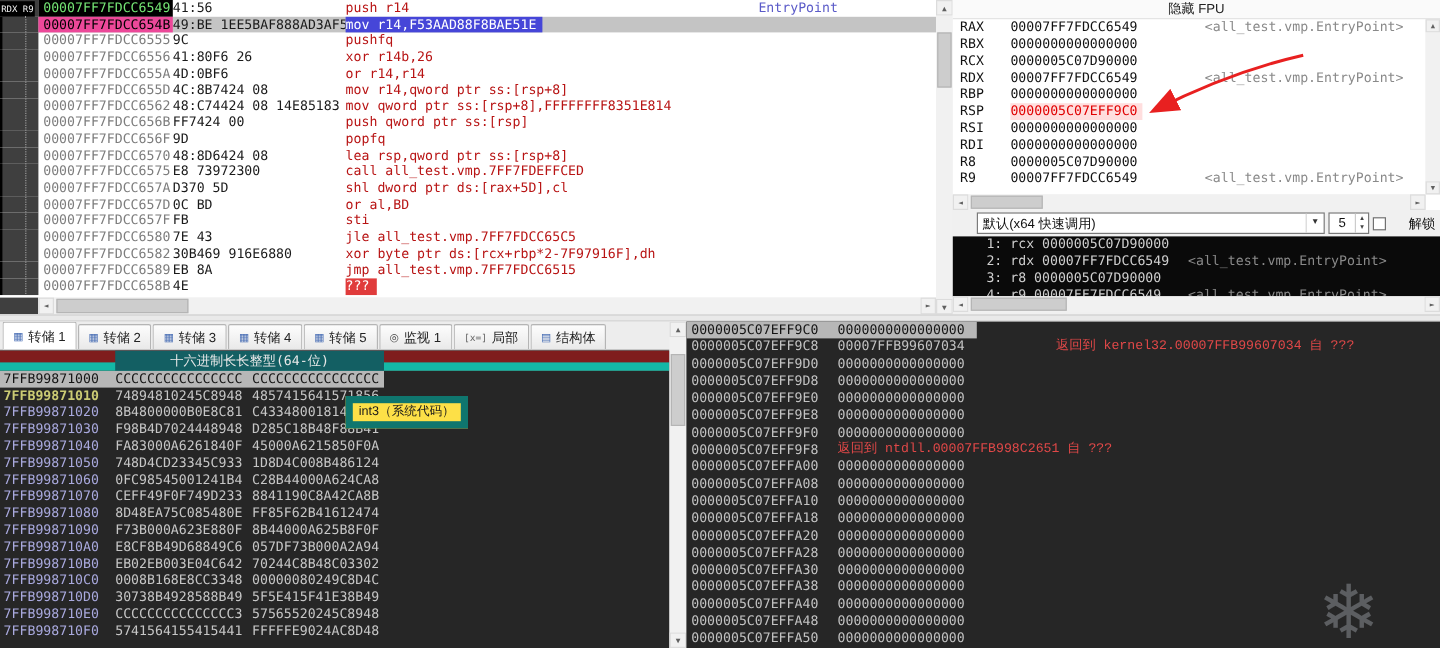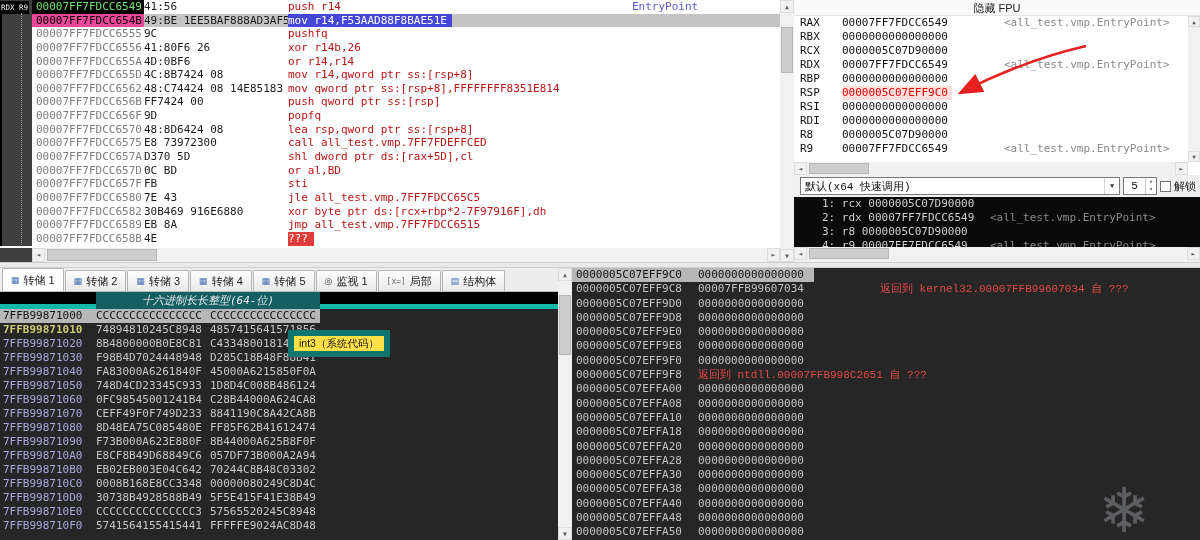--- a/index.html
+++ b/index.html
@@ -47,30 +47,30 @@
   .rrow { display:flex; height:14px; line-height:14px; font-size:11px; white-space:pre; }
   .rname { flex:0 0 48px; padding-left:6px; color:#111; }
   .rval  { flex:0 0 162px; color:#111; }
   .rval.v-red { color:#e00000; background:linear-gradient(#ffdede,#ffdede) no-repeat; background-size:110px 100%; }
   .rcmt  { flex:1; color:#8a8a8a; overflow:hidden; }
   .reg-vscroll { position:absolute; right:0; top:16px; bottom:13px; width:12px; }
   .reg-vscroll .sb-btn { flex:0 0 11px; line-height:10px; font-size:6px; }
   .reg-hscroll { position:absolute; left:0; right:12px; bottom:0; height:13px; }
   .reg-hscroll .sb-thumb { left:2px; top:1px; bottom:1px; width:60px; }
 
-  .convbar { position:absolute; left:4px; right:0; top:175px; height:22px; background:#f0f0f0;
-             display:flex; align-items:center; gap:3px; padding:0 2px; font-family:Liberation Mono, monospace; }
+  .convbar { position:absolute; left:18px; right:0; top:175px; height:22px; background:#f0f0f0;
+             display:flex; align-items:center; gap:3px; padding:0 2px; font-family:Liberation Sans, sans-serif; }
   .combo { flex:1; height:18px; background:#fff; border:1px solid #7a7a7a; display:flex;
            align-items:center; justify-content:space-between; font-size:11px; padding-left:4px; color:#111; }
   .combo-caret { width:15px; text-align:center; font-size:7px; color:#333; border-left:1px solid #d6d6d6; line-height:16px; }
   .spinner { flex:0 0 34px; height:18px; background:#fff; border:1px solid #7a7a7a; display:flex; font-size:11px; }
   .spin-val { flex:1; text-align:center; line-height:16px; color:#111; }
   .spin-btns { flex:0 0 11px; display:flex; flex-direction:column; border-left:1px solid #ccc; }
   .spin-btns span { flex:1; font-size:6px; line-height:8px; text-align:center; color:#444; }
-  .chk { flex:0 0 auto; display:flex; align-items:center; gap:3px; font-size:11px; color:#111; padding-right:2px; }
+  .chk { flex:0 0 auto; display:flex; align-items:center; gap:19px; font-size:11px; color:#111; padding-right:2px; }
   .box { width:11px; height:11px; background:#fff; border:1px solid #707070; }
 
   .args { position:absolute; left:0; right:0; top:197px; height:50px; background:#0a0a0a; overflow:hidden; }
   .arow { display:flex; height:14px; line-height:14px; font-size:11px; white-space:pre;padding-left:24px; }
   .atext { flex:0 0 172px; padding-left:4px; color:#cfcfcf; }
   .acmt  { flex:1; color:#8a8a8a; overflow:hidden; }
   .args-hscroll { position:absolute; left:0; right:0; top:247px; height:13px; }
   .args-hscroll .sb-thumb { left:2px; top:1px; bottom:1px; width:80px; }
 
   
@@ -84,21 +84,21 @@
           align-items:flex-end; padding-left:2px; font-family:"Liberation Sans", sans-serif; }
   .tab { height:21px; display:flex; align-items:center; gap:4px; padding:0 8px; font-size:11px; color:#222;
          border:1px solid #b5b5b5; border-bottom:none; border-radius:2px 2px 0 0; margin-right:1px;
          background:linear-gradient(#fdfdfd,#e9e9e9); white-space:nowrap; }
   .tab.active { background:#fff; height:23px; }
   .ticon { font-size:9px; color:#4a6fb5; }
   .ticon.dark { color:#444; }
   .ticon.loc { font-size:8px; color:#666; font-family:"DejaVu Sans Mono", monospace; }
 
   .dump { position:absolute; left:0; top:24px; width:558px; height:248px; background:#262626; overflow:hidden; }
-  .dump-head { position:relative; height:17px; background:#000000; border-bottom:5px solid #14b8a6;font-style:italic; }
+  .dump-head { position:relative; height:17px; background:#7f1d1d; border-bottom:7px solid #14b8a6; }
   .dump-head-label { position:absolute; left:96px; top:0; width:224px; height:17px; line-height:17px;
                      text-align:center; background:#135f63; color:#e8e8e8; font-size:11px; white-space:nowrap; overflow:hidden; }
   .dump-rows { position:absolute; left:0; top:17px; right:0; bottom:0; overflow:hidden; }
   .durow { display:flex; height:14px; line-height:14px; font-size:11px; white-space:pre;align-items:flex-end; }
   .durow.sel { background:linear-gradient(#b7b7b7,#b7b7b7) no-repeat; background-size:320px 100%; }
   .durow.sel .duaddr, .durow.sel .duv { color:#141414; }
   .duaddr { flex:0 0 96px; padding-left:3px; color:#a9a9de; }
   .duaddr.a-yel { color:#cbcb74;font-weight:bold; }
   .duv { color:#c6c6c6; }
   .duv1 { flex:0 0 114px; } .duv2 { flex:0 0 130px; }

